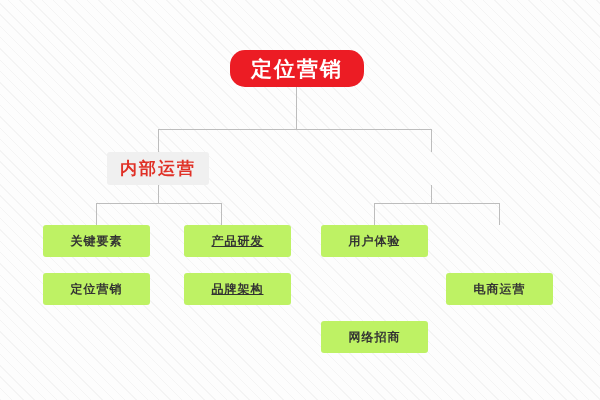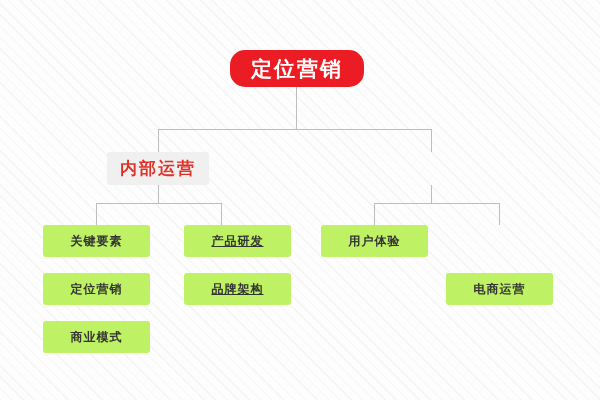--- a/index.html
+++ b/index.html
@@ -133,18 +133,18 @@
 
   <div class="node node-root">定位营销</div>
 
   <div class="node node-branch branch-left">内部运营</div>
 
 
   <div class="node node-leaf col-1 row-1">关键要素</div>
   <div class="node node-leaf col-2 row-1">产品研发</div>
   <div class="node node-leaf col-1 row-2">定位营销</div>
   <div class="node node-leaf col-2 row-2">品牌架构</div>
-  <div class="node node-leaf col-1 row-3">商业模式</div>
 
   <div class="node node-leaf col-3 row-1">用户体验</div>
   <div class="node node-leaf col-4 row-2">电商运营</div>
+  <div class="node node-leaf col-3 row-3">网络招商</div>
 
 </div>
 
 </body></html>

